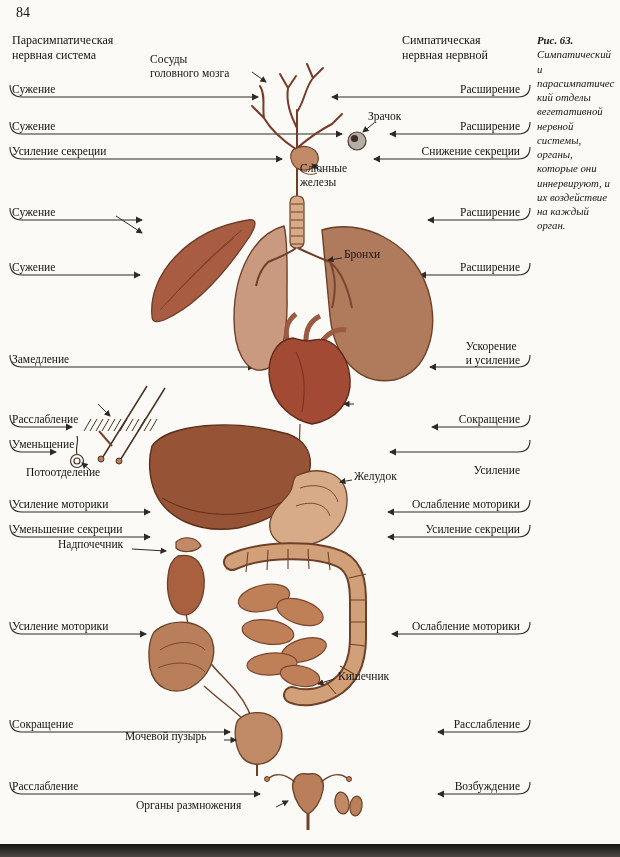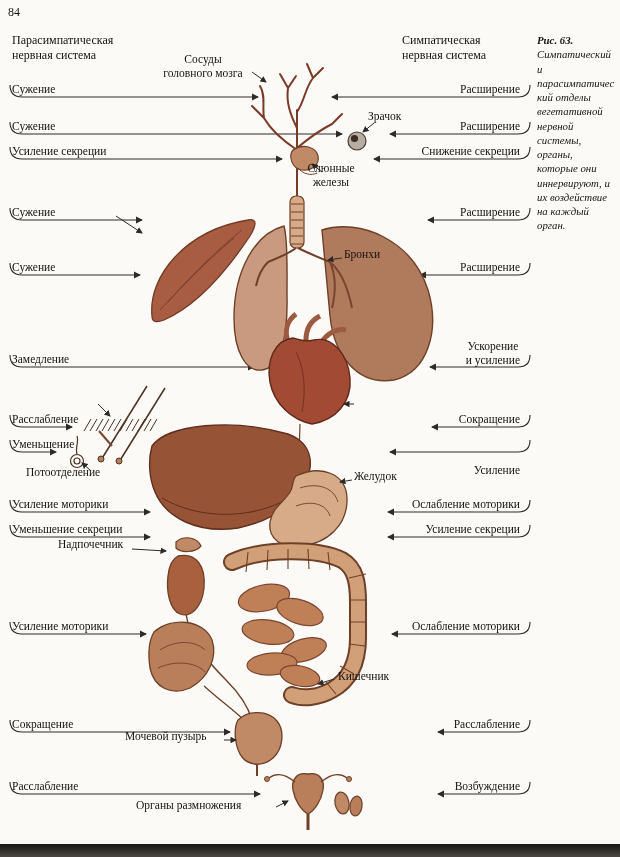--- a/index.html
+++ b/index.html
@@ -3,23 +3,23 @@
 <meta charset="utf-8">
 <style>
   * { margin:0; padding:0; box-sizing:border-box; }
   html,body { background:#9a9a9a; }
   .page {
     position:relative; width:620px; height:857px;
     background:#fbfaf6; overflow:hidden;
     font-family:"Liberation Serif", serif; color:#17130f;
   }
   .lbl { position:absolute; font-size:11.5px; line-height:1.22; white-space:pre-line; }
-  .r { text-align:center; }
-  .c { text-align:center; }
-  .pgnum { position:absolute; left:8px; top:5px; font-size:12px; }
+  .r { text-align:left; }
+  .c { }
+  .pgnum { position:absolute; left:16px; top:5px; font-size:14px; }
   .hdr { position:absolute; left:306px; top:7px; width:310px; text-align:center; font-size:12px; }
   .coltitle { position:absolute; font-size:12px; line-height:1.25; white-space:pre-line; }
   .caption { position:absolute; left:537px; top:33px; width:78px;
              font-style:italic; font-size:10.8px; line-height:1.32;
              overflow-wrap:break-word; }
   .caption b { font-weight:bold;margin-top:11px; }
   svg.anatomy { position:absolute; left:0; top:0; }
   .bottom-bar { position:absolute; left:0; bottom:0; width:100%; height:13px;
                 background:linear-gradient(to bottom,#171513,#4c4742); }
 </style>
@@ -183,21 +183,21 @@
       <path marker-end="url(#ah)" d="M276,807 L288,801"></path>
       <path marker-end="url(#ah)" d="M90,470 L82,463"></path>
       <path marker-end="url(#ah)" d="M98,404 L110,416"></path>
     </g>
   </svg>
 
   <div class="pgnum">84</div>
   <div class="coltitle" style="left:12px;top:33px">Парасимпатическая
 нервная система</div>
   <div class="coltitle" style="left:402px;top:33px">Симпатическая
-нервная система</div>
+нервная нервной</div>
   <div class="caption">
     <b>Рис. 63.</b><span> Симпатический и парасимпатический отделы вегетативной нервной системы, органы, которые они иннервируют, и их воздействие на каждый орган.</span>
   </div>
 
   <div class="lbl" style="left:12px;top:82px">Сужение</div>
   <div class="lbl" style="left:12px;top:119px">Сужение</div>
   <div class="lbl" style="left:12px;top:144px">Усиление секреции</div>
   <div class="lbl" style="left:12px;top:205px">Сужение</div>
   <div class="lbl" style="left:12px;top:260px">Сужение</div>
   <div class="lbl" style="left:12px;top:352px">Замедление</div>

